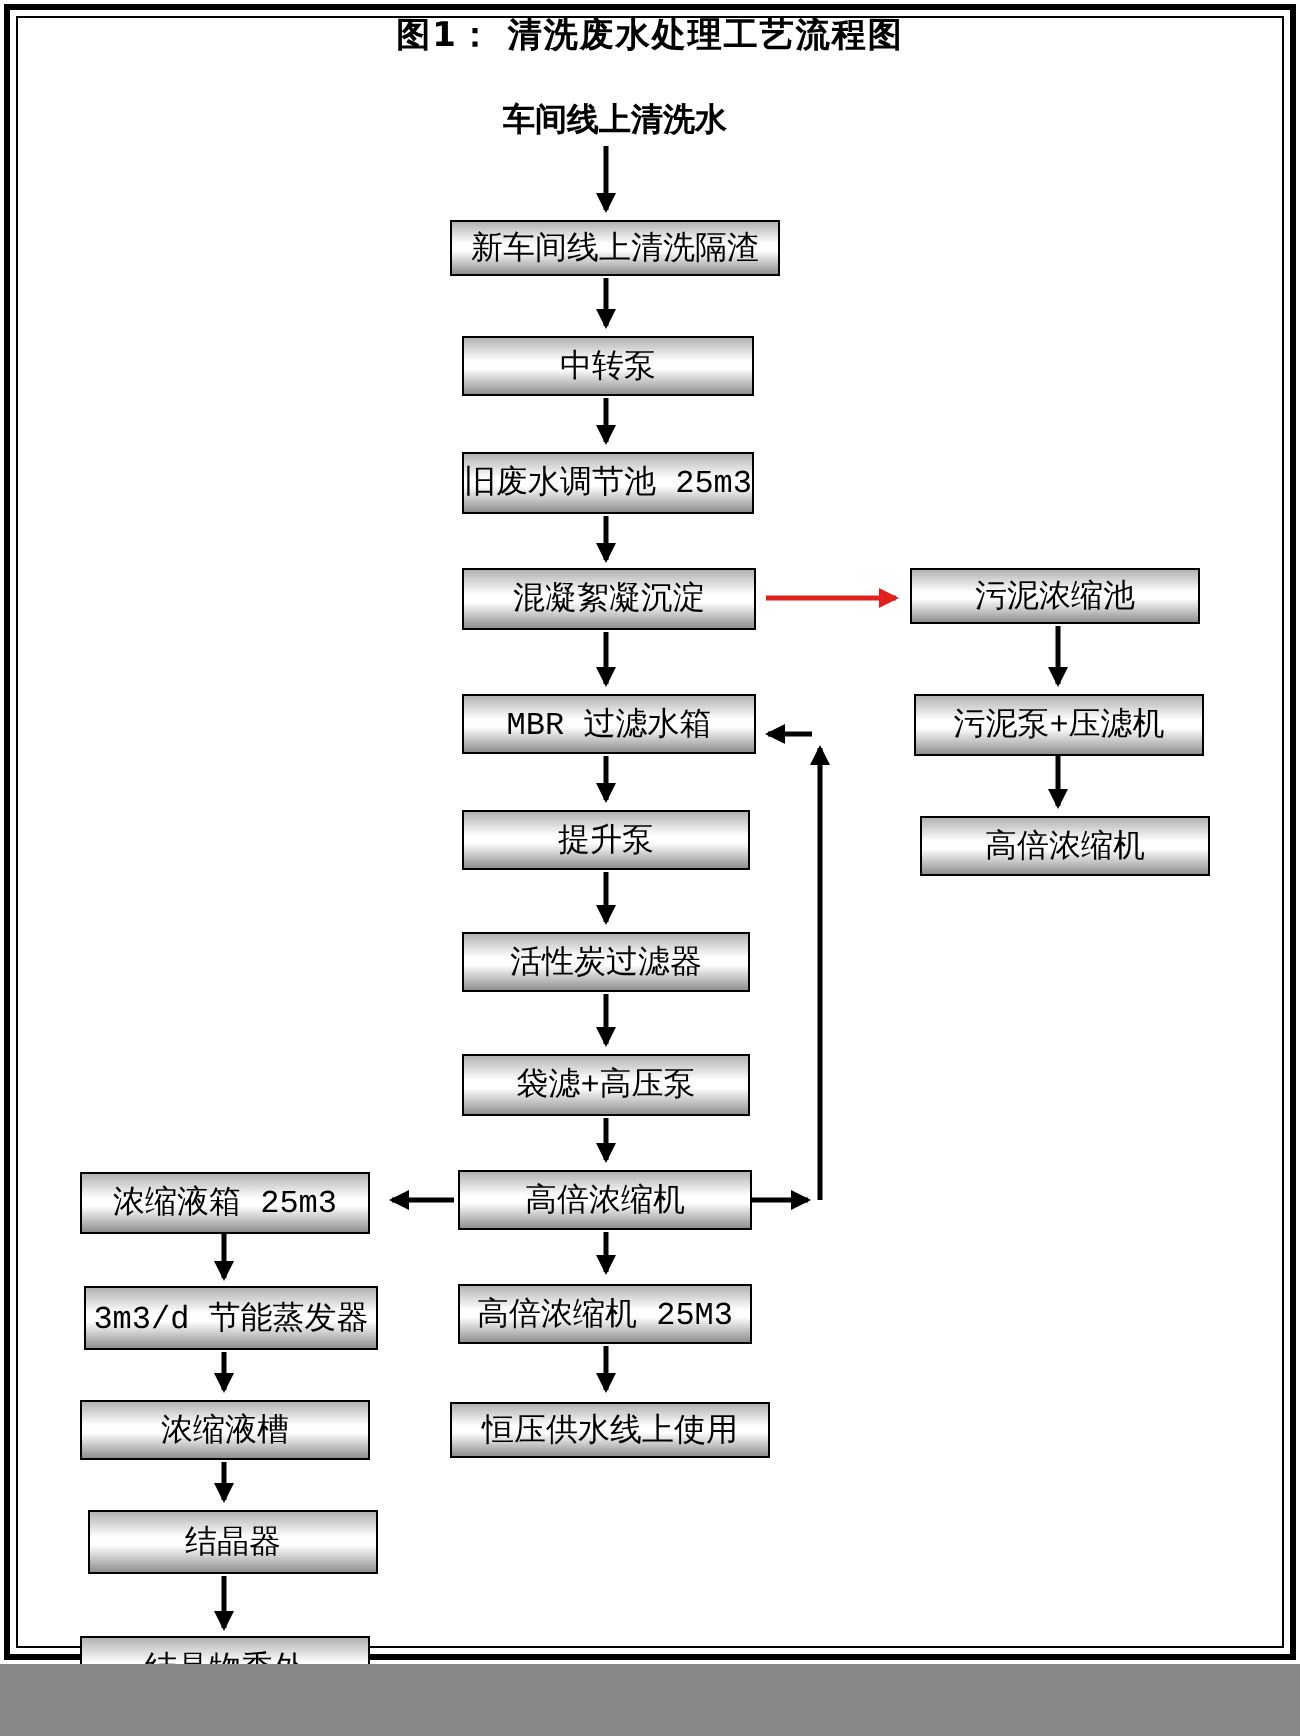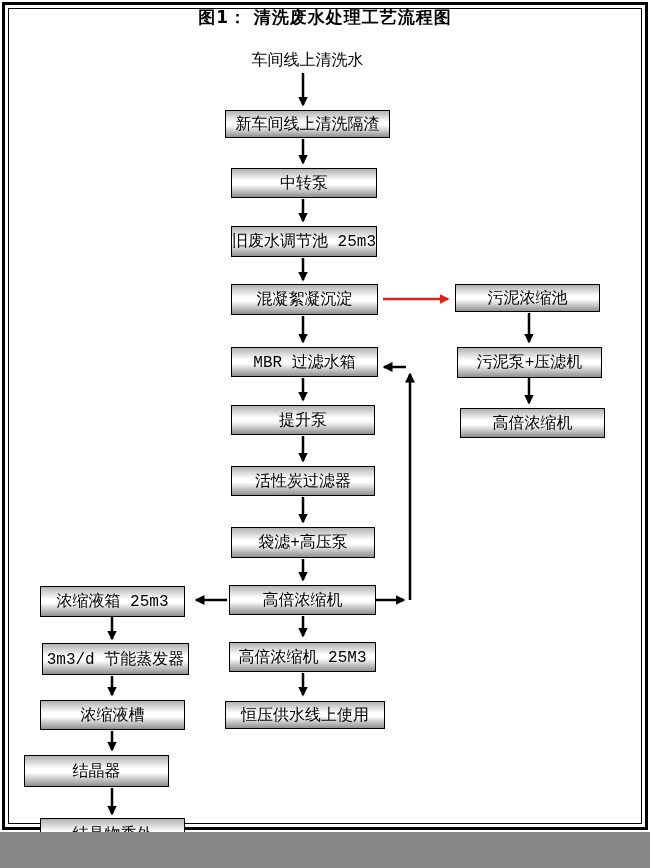--- a/index.html
+++ b/index.html
@@ -34,21 +34,21 @@
   }
   .title{
     position:absolute;left:0;top:6px;width:650px;
     text-align:center;
     font-size:17px;font-weight:bold;
     letter-spacing:1px;
   }
   .source-label{
     position:absolute;left:225px;top:50px;width:165px;
     text-align:center;
-    font-size:16px;font-weight:normal;
+    font-size:16px;font-weight:bold;
   }
   .node{
     position:absolute;
     box-sizing:border-box;
     border:1px solid var(--box-border);
     background:linear-gradient(to bottom,
       var(--box-gradient-top) 0%,
       var(--box-gradient-middle) 42%,
       var(--box-gradient-middle) 55%,
       var(--box-gradient-bottom) 100%);
@@ -126,16 +126,16 @@
   <div class="node" style="left:229px;top:642px;width:147px;height:30px">高倍浓缩机 25M3</div>
   <div class="node" style="left:225px;top:701px;width:160px;height:28px">恒压供水线上使用</div>
 
   <div class="node" style="left:455px;top:284px;width:145px;height:28px">污泥浓缩池</div>
   <div class="node" style="left:457px;top:347px;width:145px;height:31px">污泥泵+压滤机</div>
   <div class="node" style="left:460px;top:408px;width:145px;height:30px">高倍浓缩机</div>
 
   <div class="node" style="left:40px;top:586px;width:145px;height:31px">浓缩液箱 25m3</div>
   <div class="node" style="left:42px;top:643px;width:147px;height:32px">3m3/d 节能蒸发器</div>
   <div class="node" style="left:40px;top:700px;width:145px;height:30px">浓缩液槽</div>
-  <div class="node" style="left:24px;top:755px;width:145px;height:32px">结晶器</div>
+  <div class="node" style="left:44px;top:755px;width:145px;height:32px">结晶器</div>
   <div class="node" style="left:40px;top:818px;width:145px;height:32px">结晶物委外</div>
 
 </div>
 
 </body></html>

